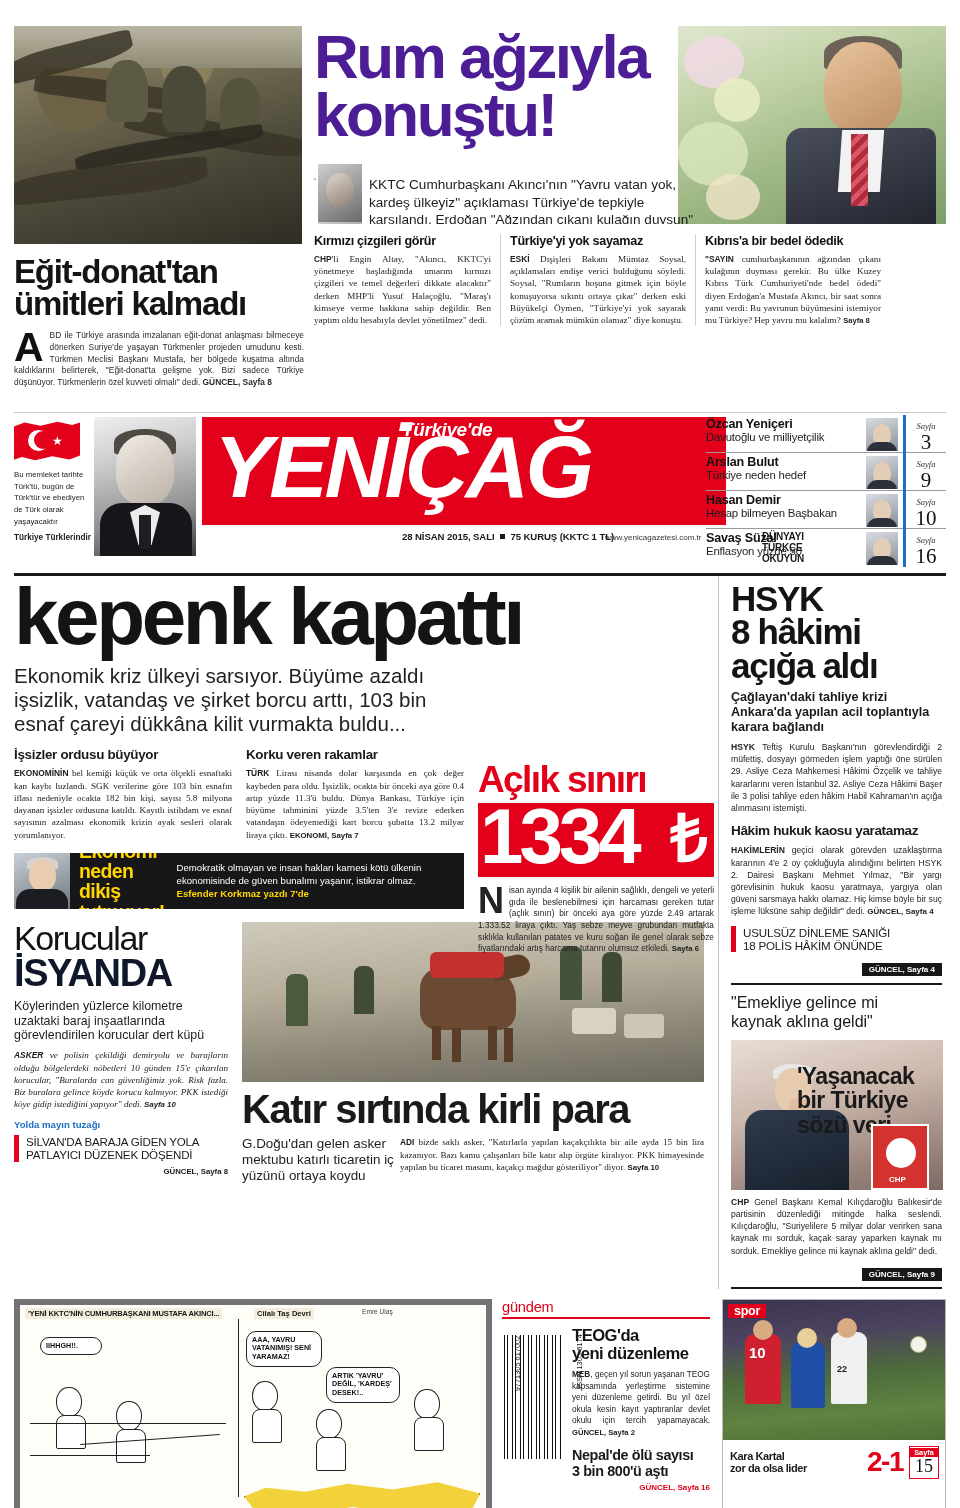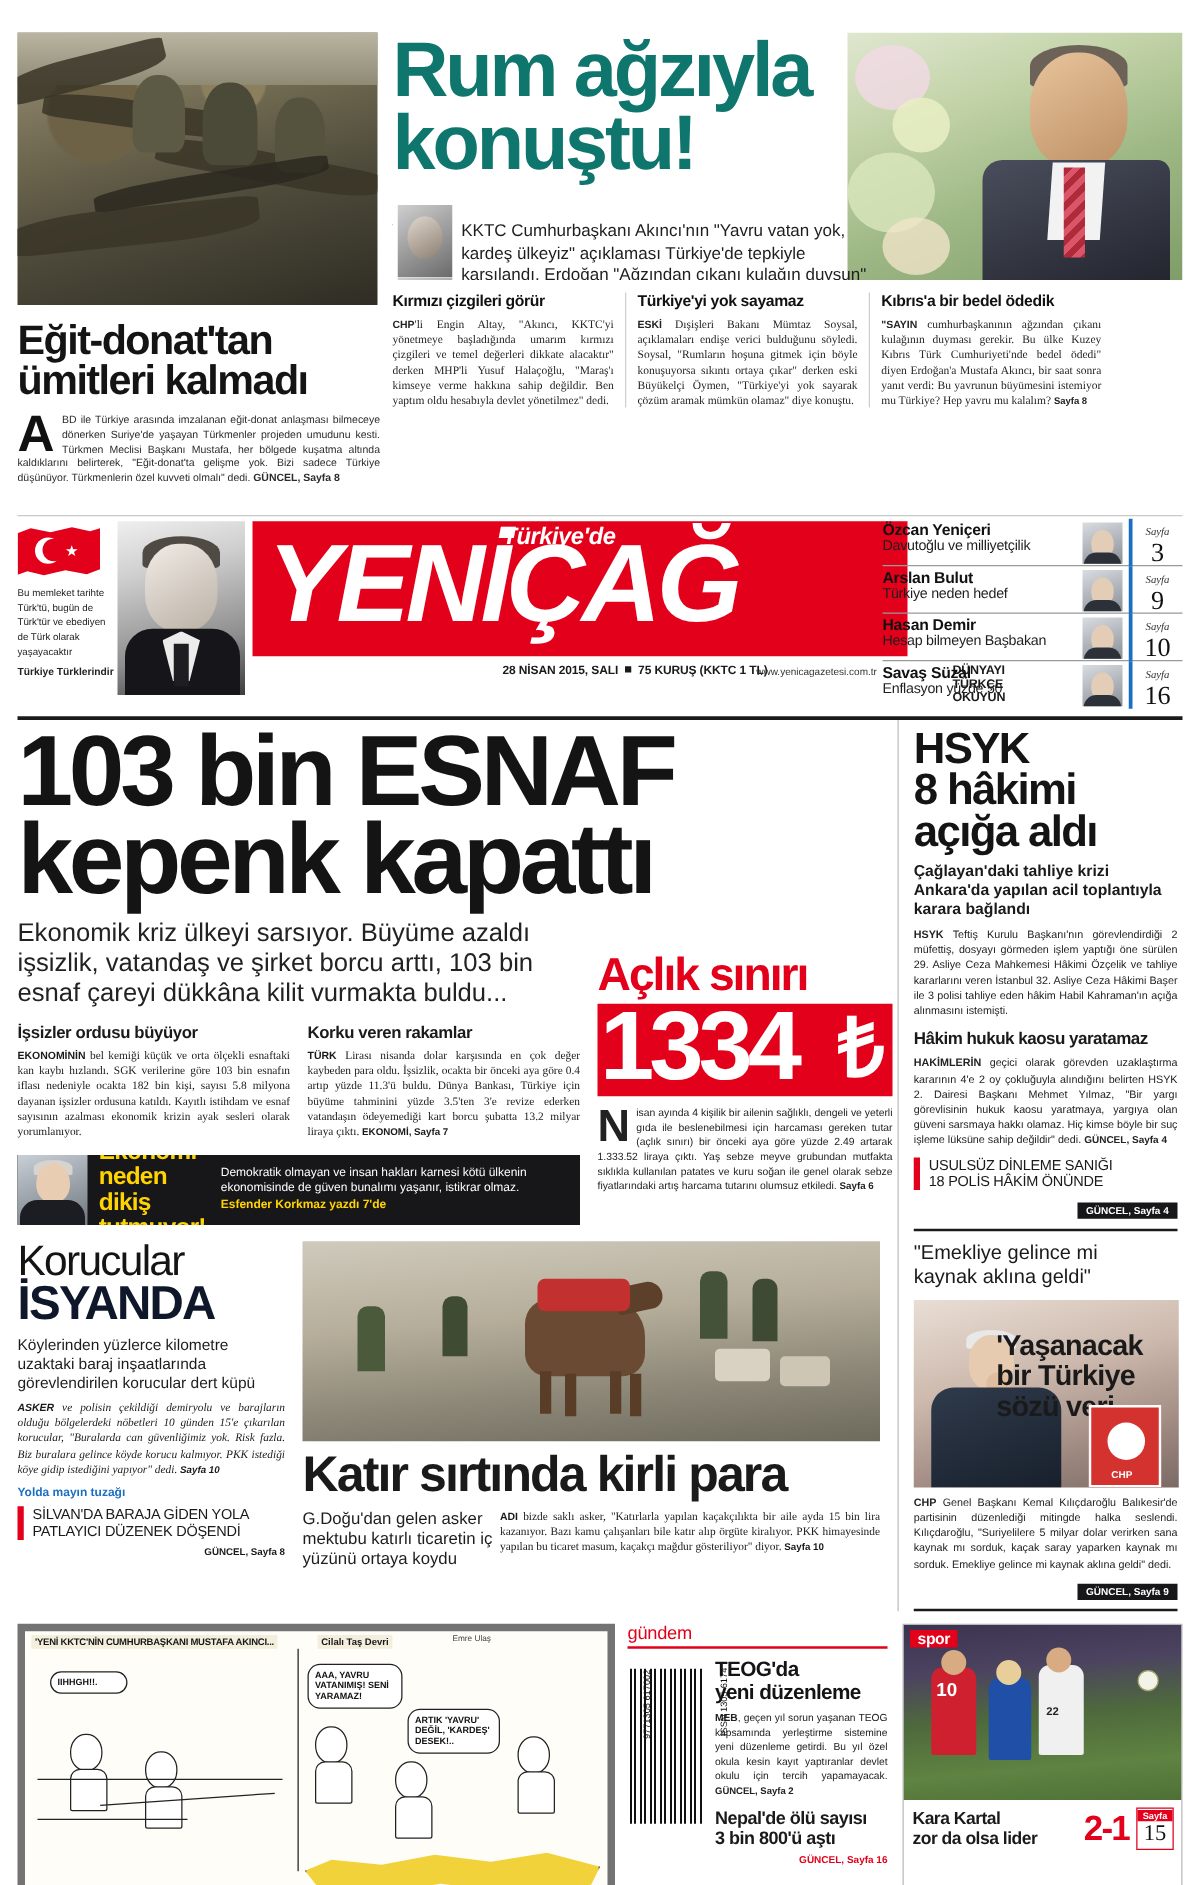--- a/index.html
+++ b/index.html
@@ -73,21 +73,21 @@
   .hero-photo .man-shirt {
     position:absolute; right:64px; top:104px; width:42px; height:62px; background:#f2f2f2;
     transform:skewX(-4deg);
   }
   .hero-photo .man-tie {
     position:absolute; right:78px; top:108px; width:17px; height:72px;
     background:repeating-linear-gradient(135deg,#b02a3a 0 5px,#d9566a 5px 10px);
   }
   .hero-title {
     position:absolute; left:0; top:2px; width:380px;
-    font-weight:800; font-size:62px; line-height:.93; letter-spacing:-2.5px; color:#0f766e;
+    font-weight:800; font-size:62px; line-height:.93; letter-spacing:-2.5px; color:#4c1d95;
   }
   .hero-sub {
     position:absolute; left:55px; top:150px; width:330px;
     font-size:13.6px; line-height:1.3; color:#1e1e1e; font-weight:400;
   }
   .hero-thumb {
     position:absolute; width:44px; height:58px; overflow:hidden;
   }
   .hero-thumb .f {
     position:absolute; inset:0;
@@ -387,21 +387,21 @@
     font-size:12.6px; padding:0 6px; letter-spacing:-.3px; z-index:3;
   }
   .spor .p1 { position:absolute; left:22px; top:34px; width:36px; height:70px; background:#cf2030; border-radius:9px 9px 2px 2px;}
   .spor .p1n { position:absolute; left:26px; top:44px; color:#fff; font-weight:800; font-size:15px;}
   .spor .p2 { position:absolute; left:68px; top:42px; width:34px; height:66px; background:#1f4fa6; border-radius:9px 9px 2px 2px;}
   .spor .p3 { position:absolute; left:108px; top:32px; width:36px; height:72px; background:#f0f0f0; border-radius:9px 9px 2px 2px;}
   .spor .p3n { position:absolute; left:114px; top:64px; color:#222; font-weight:800; font-size:9px;}
   .spor .hd { position:absolute; border-radius:50%; background:#d8ab82; }
   .spor .ball { position:absolute; right:18px; top:36px; width:17px; height:17px; border-radius:50%; background:#f3f3ea; border:1.4px solid #9fa86a;}
   .spor .foot { display:flex; align-items:center; padding:6px 6px 7px 7px; }
-  .spor .foot .t { font-size:14px; font-weight:800; line-height:1.12; letter-spacing:-.4px; flex:1;}
+  .spor .foot .t { font-size:11px; font-weight:800; line-height:1.12; letter-spacing:-.4px; flex:1;}
   .spor .score { color:#e2001a; font-weight:800; font-size:28px; letter-spacing:-1.5px; margin:0 6px;}
   .spor .sayfa { width:30px; border:1.6px solid #e2001a; text-align:center; padding:1px 0 2px;}
   .spor .sayfa .l { background:#e2001a; color:#fff; font-size:7.4px; font-weight:800; display:block;}
   .spor .sayfa .n { font-family:"Liberation Serif", serif; font-size:18px; color:#111; line-height:1;}
 </style>
 </head>
 <body>
 
 <div class="page">
 
@@ -562,21 +562,20 @@
       </div>
     </div>
   </div>
 
   <div class="hr-thick" style="margin:0 14px;"></div>
 
   <div class="body-wrap">
 
     <div class="body-left">
       <div class="mega">
-        <span>103 bin ESNAF</span>
         <span class="l2">kepenk kapattı</span>
       </div>
       <div class="deck">Ekonomik kriz ülkeyi sarsıyor. Büyüme azaldı işsizlik, vatandaş ve şirket borcu arttı, 103 bin esnaf çareyi dükkâna kilit vurmakta buldu...</div>
 
       <div class="two-col">
         <div class="c">
           <h4>İşsizler ordusu büyüyor</h4>
           <p><span class="kick">EKONOMİNİN</span><span> bel kemiği küçük ve orta ölçekli esnaftaki kan kaybı hızlandı. SGK verilerine göre 103 bin esnafın iflası nedeniyle ocakta 182 bin kişi, sayısı 5.8 milyona dayanan işsizler ordusuna katıldı. Kayıtlı istihdam ve esnaf sayısının azalması ekonomik krizin ayak sesleri olarak yorumlanıyor.</span></p>
         </div>
         <div class="c">

